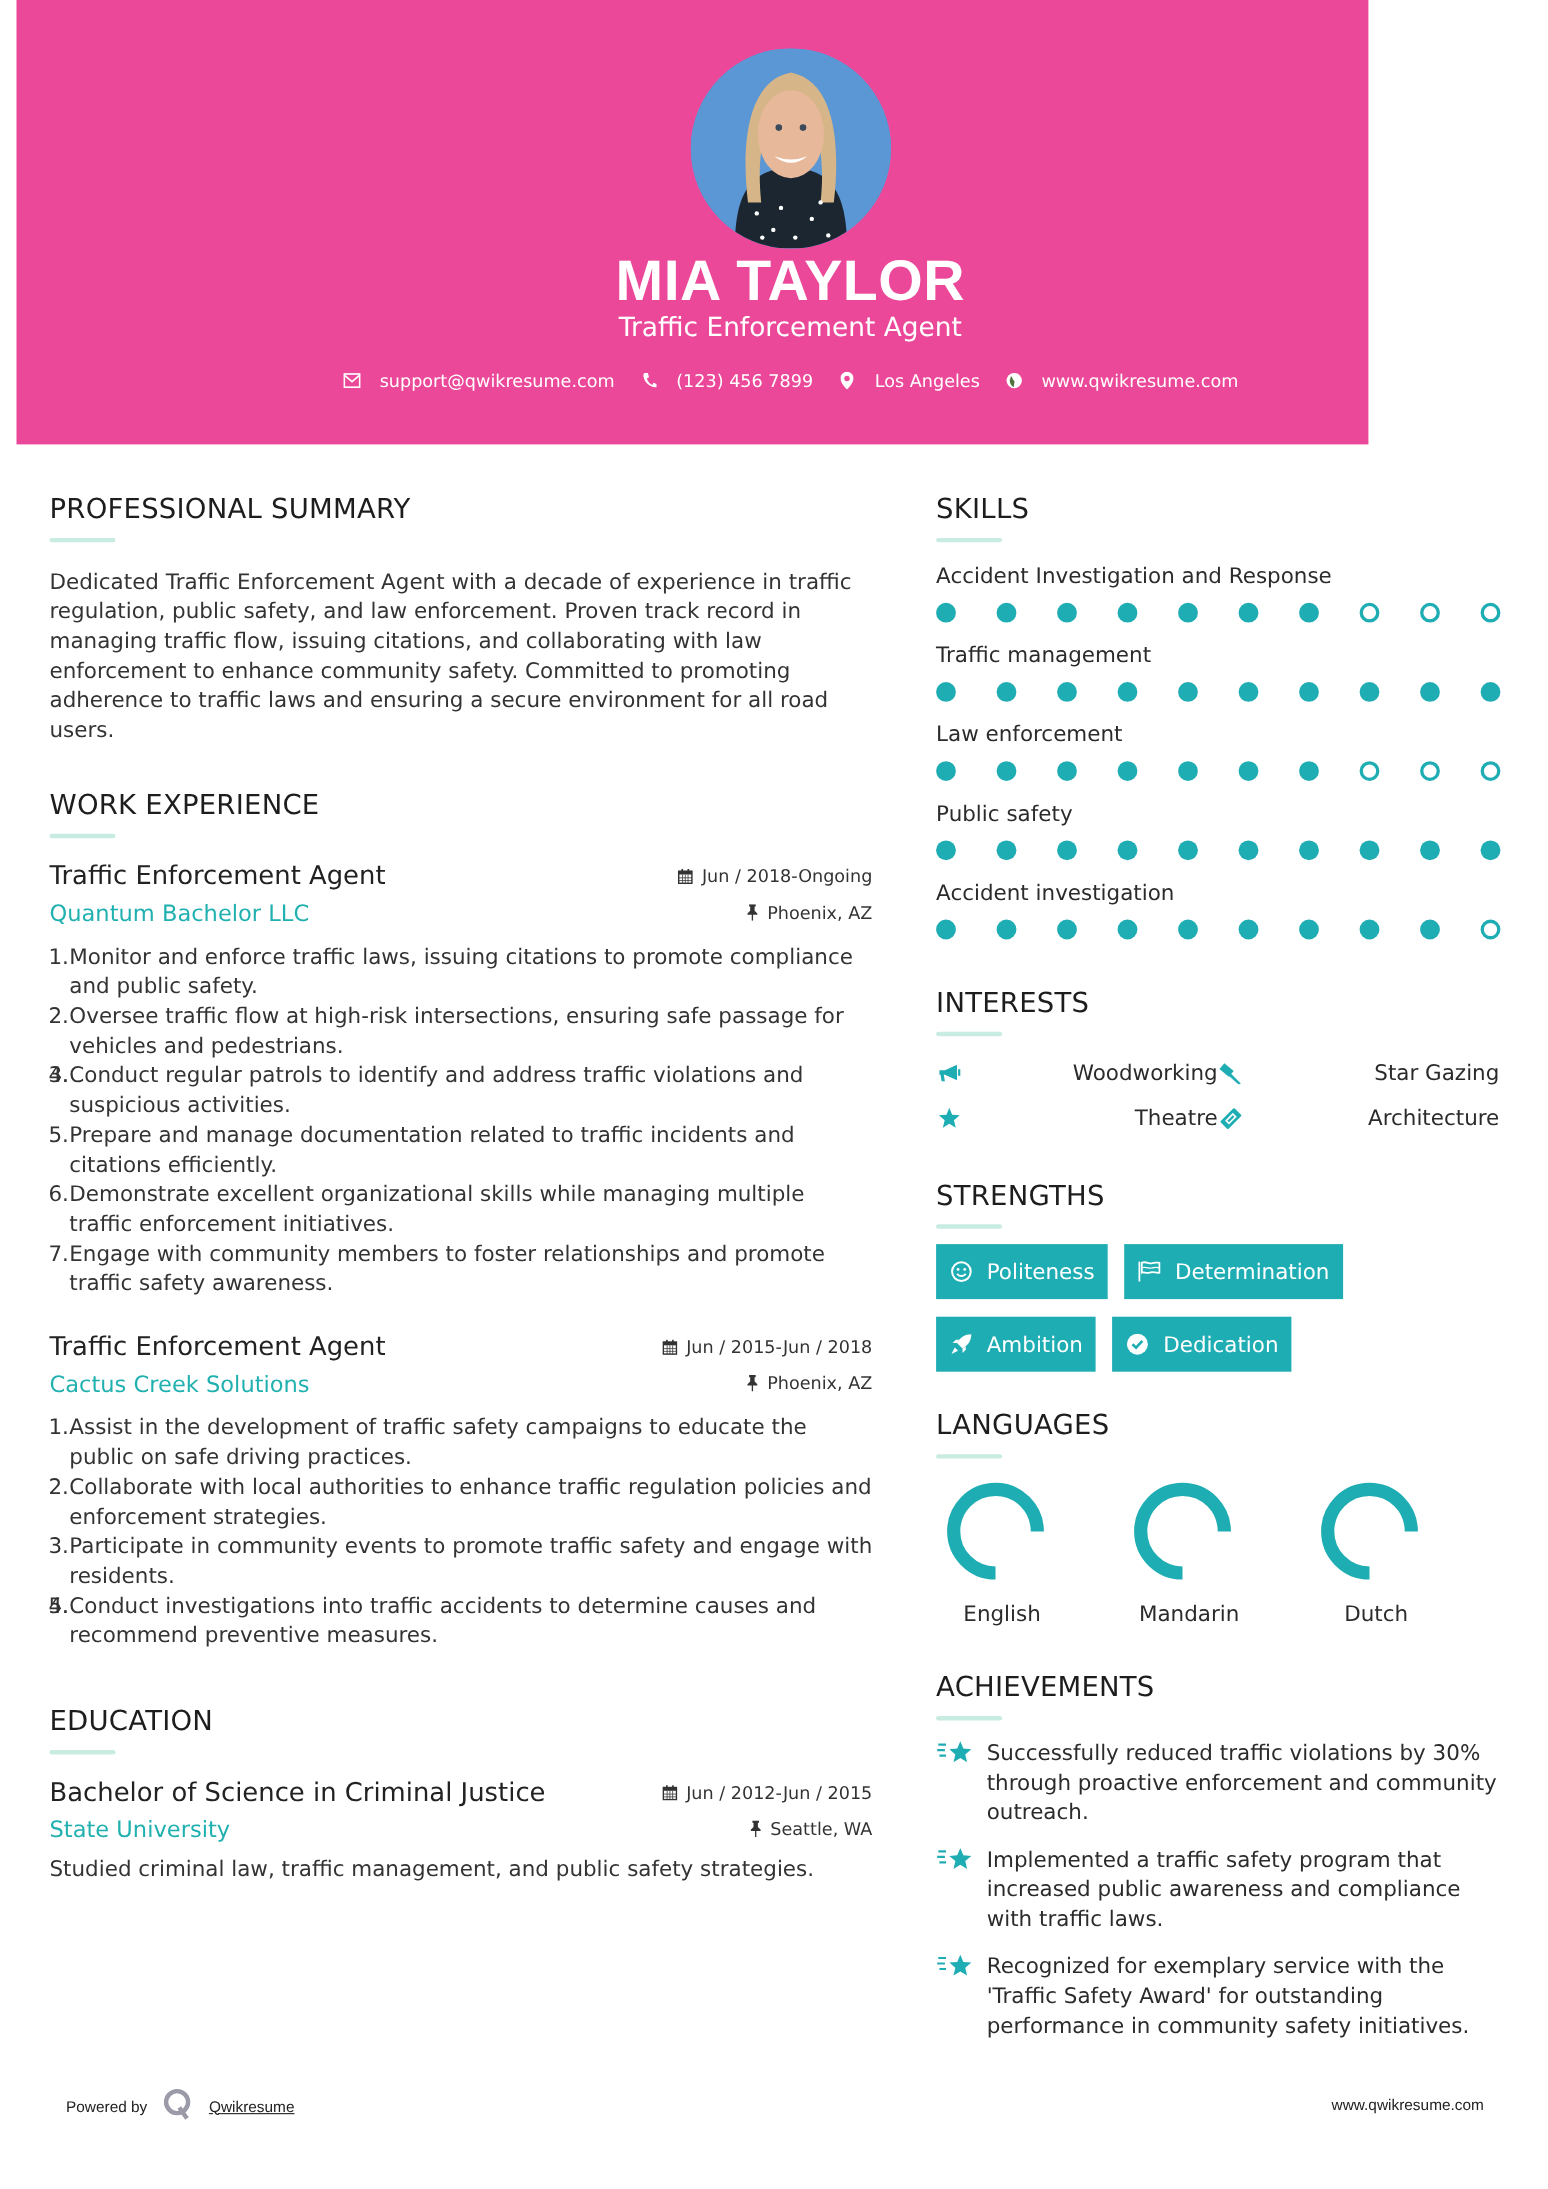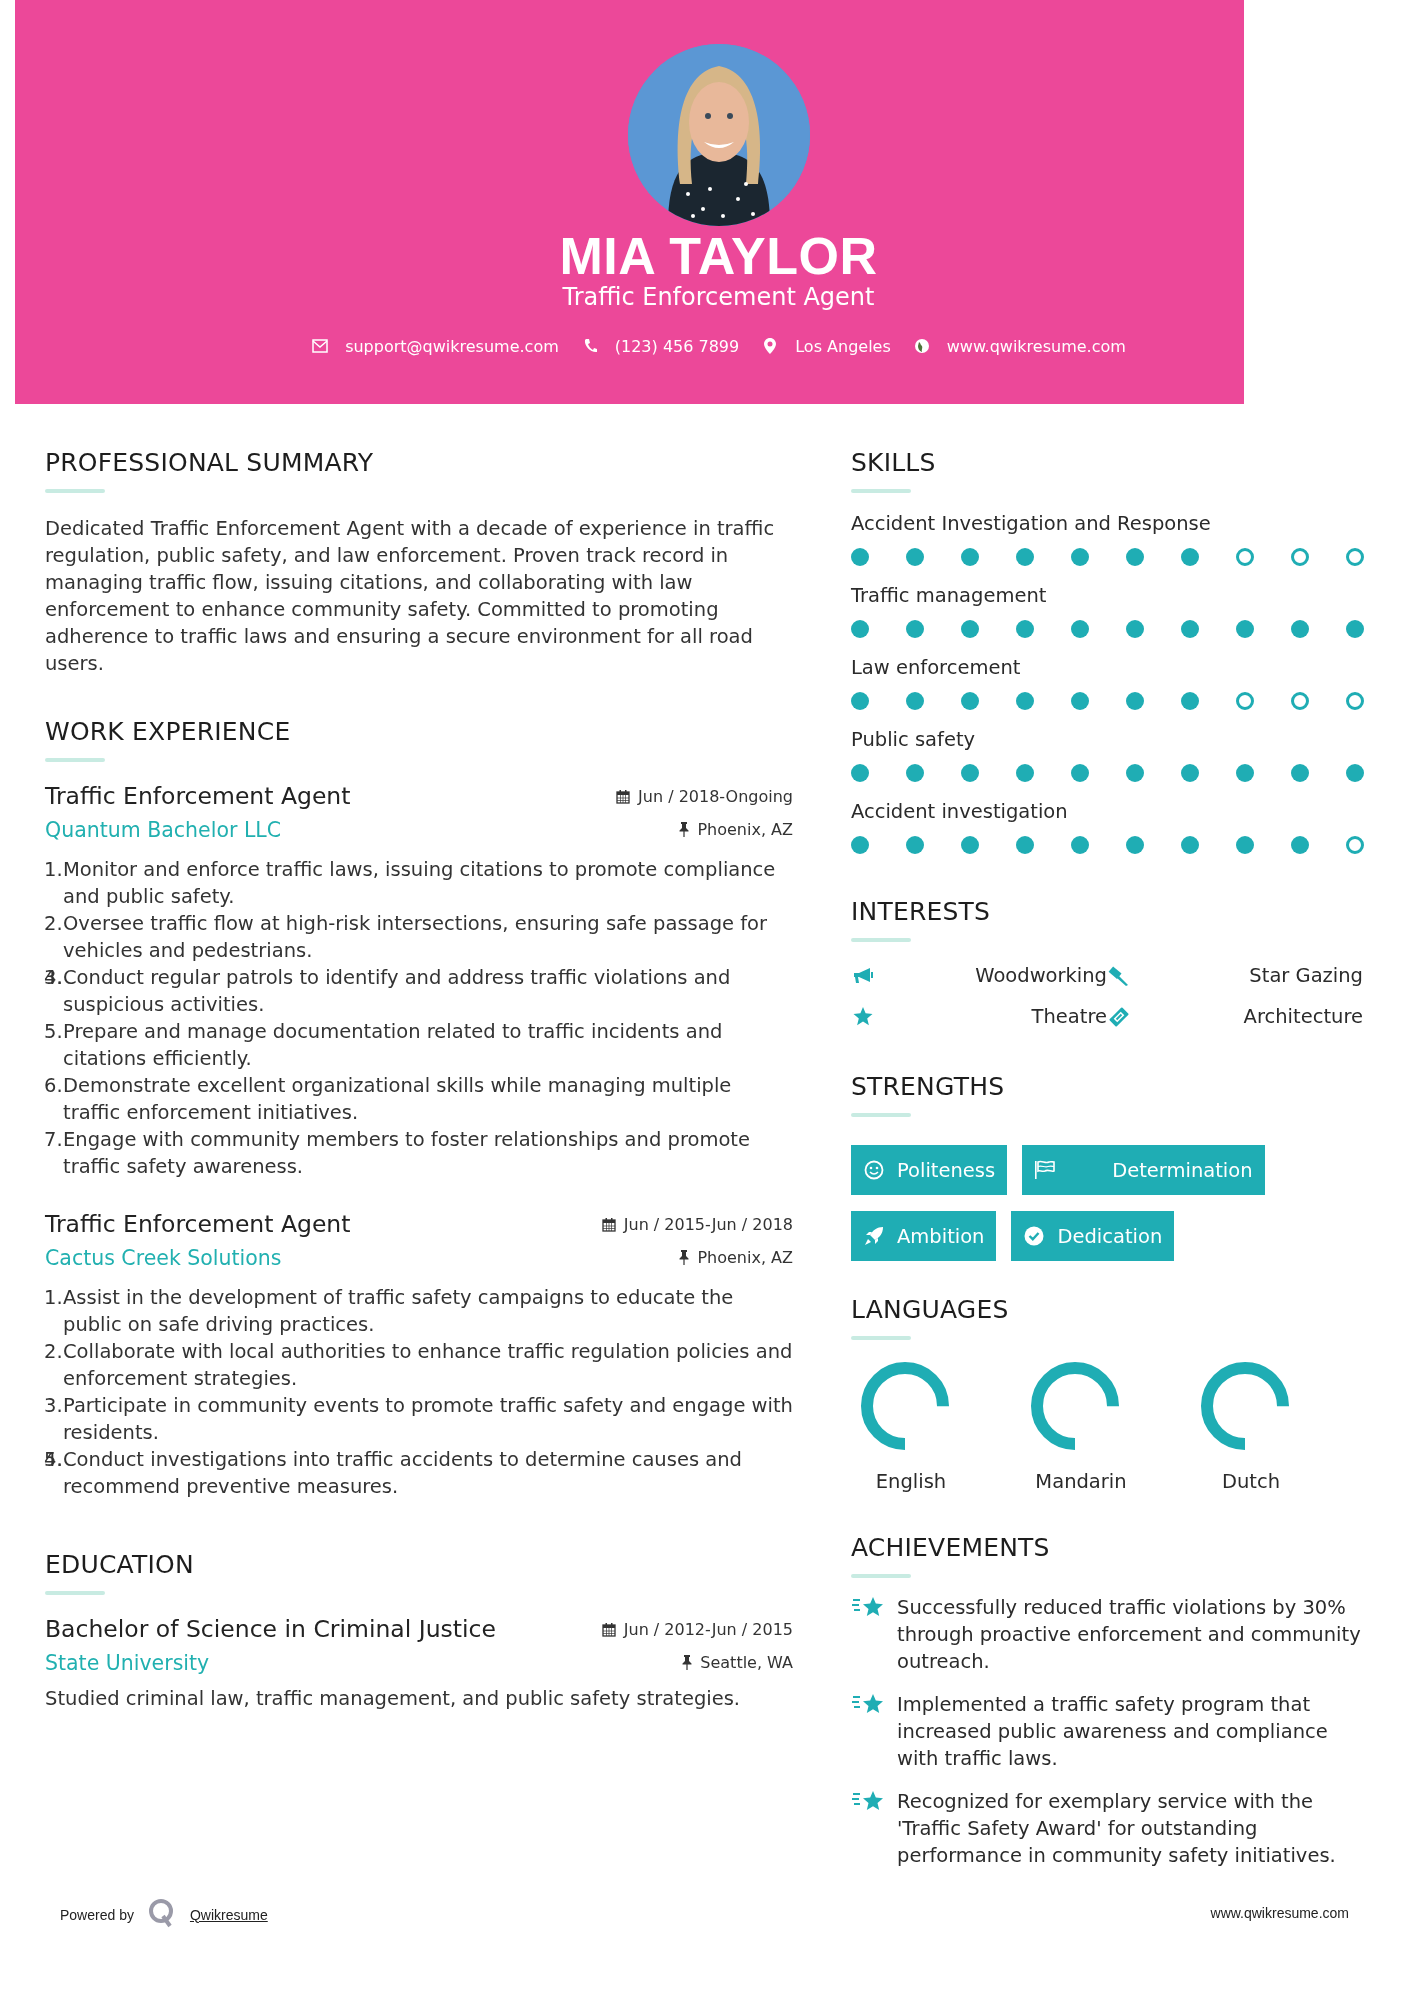--- a/index.html
+++ b/index.html
@@ -48,21 +48,21 @@
   .dot:last-child { margin-right: 0; }
   .dot.on { background: #1fadb4; }
   .dot.off { background: #fff; border: 3px solid #1fadb4; }
 
   
   .interests { display: grid; grid-template-columns: 256px 256px; row-gap: 18px; margin-top: 22px; }
   .interest { display: flex; align-items: center; font-size: 19.5px; color: #2b2b2b; justify-content: space-between; }
   .interest .ic { width: 24px; height: 22px; margin-right: 12px; display: inline-flex; align-items: center; justify-content: center; }
 
   
-  .chips { display: flex; flex-wrap: wrap; width: 520px; margin-top: 28px; }
+  .chips { display: flex; flex-wrap: wrap; width: 520px; margin-top: 14px; }
   .chip { display: inline-flex; align-items: center; height: 50px; background: #1fadb4; color: #ffffff; font-size: 19.5px; padding: 0 12px; margin-right: 15px; margin-bottom: 16px; }
   .chip .ic { width: 22px; height: 22px; margin-right: 12px; display: inline-flex; align-items: center; justify-content: center; }
 
   
   .langs { display: flex; margin-top: 20px; }
   .lang { width: 170px; display: flex; flex-direction: column; align-items: flex-start; }
   .lang svg { margin-left: 8px; }
   .lang-name { font-size: 19.5px; color: #2b2b2b; margin-top: 18px; width: 120px; text-align: center; }
 
   
@@ -399,21 +399,21 @@
         <span class="ic">
             <svg width="20" height="20" viewBox="0 0 20 20">
               <circle cx="10" cy="10" r="8.5" fill="none" stroke="#fff" stroke-width="1.8"></circle>
               <circle cx="7" cy="8" r="1.3" fill="#fff"></circle>
               <circle cx="13" cy="8" r="1.3" fill="#fff"></circle>
               <path d="M6 12 Q10 16 14 12" fill="none" stroke="#fff" stroke-width="1.6"></path>
             </svg>
           </span>
         <span>Politeness</span>
       </div>
-      <div class="chip" style="padding-right:12px;gap:44px;">
+      <div class="chip" style="padding-right:12px;">
         <span class="ic">
             <svg width="22" height="20" viewBox="0 0 22 20">
               <rect x="1" y="1" width="1.6" height="18" fill="#fff"></rect>
               <path d="M4 2 C8 0 11 4 15 2 C17 1.5 19 2 20 2 V11 C17 12 14 9 11 11 C8 12 6 10 4 11 Z" fill="none" stroke="#fff" stroke-width="1.6"></path>
               <path d="M4 6.5 C8 5 11 8 14 6.5 C17 5.5 19 6.5 20 6.5" fill="none" stroke="#fff" stroke-width="1.2"></path>
             </svg>
           </span>
         <span>Determination</span>
       </div>
       <div class="chip">

